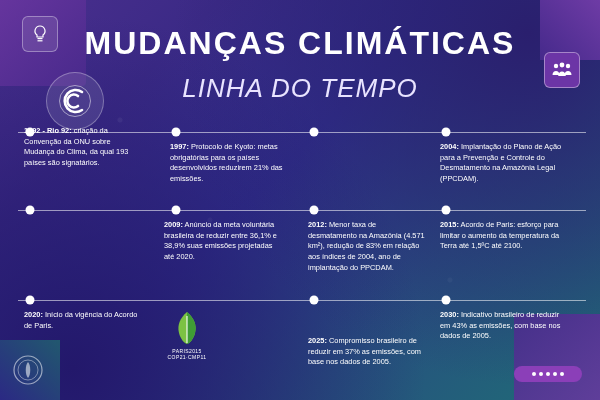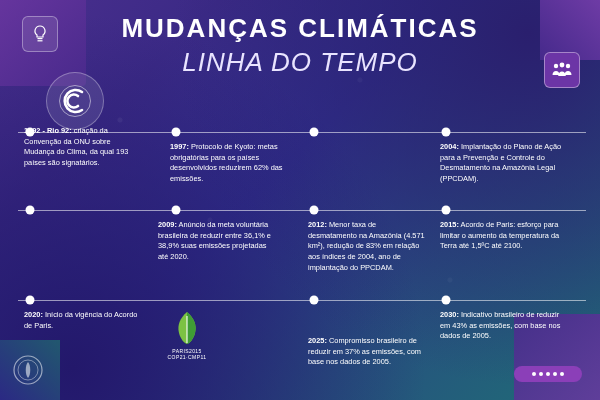--- a/index.html
+++ b/index.html
@@ -38,22 +38,22 @@
       radial-gradient(circle at 20% 30%, rgba(255,255,255,.05) 0 2px, transparent 3px),
       radial-gradient(circle at 35% 55%, rgba(255,255,255,.04) 0 2px, transparent 3px),
       radial-gradient(circle at 60% 20%, rgba(255,255,255,.04) 0 2px, transparent 3px),
       radial-gradient(circle at 75% 70%, rgba(255,255,255,.04) 0 2px, transparent 3px);
     pointer-events:none;
   }
 
   
   .header{position:absolute;left:0;right:0;top:14px;text-align:center;}
   .title{
-    color:#ffffff;font-size:26px;font-weight:bold;letter-spacing:2px;
-    margin:0;line-height:1.1;
+    color:#ffffff;font-size:32px;font-weight:bold;letter-spacing:2px;
+    margin:12px;line-height:1.1;
   }
   .subtitle{
     color:#e9e4ff;font-size:26px;font-style:italic;letter-spacing:1px;
     margin:4px 0 0 0;font-weight:400;
   }
 
   
   .badge{
     position:absolute;border-radius:6px;
     background:rgba(255,255,255,.10);
@@ -163,33 +163,33 @@
   <div class="row r1">
     <span class="tick" style="left:12px;"></span>
     <span class="tick" style="left:158px;"></span>
     <span class="tick" style="left:296px;"></span>
     <span class="tick" style="left:428px;"></span>
   </div>
   <div class="entry" style="left:24px;top:126px;">
     <p><span class="yr">1992 - Rio 92:</span><span> criação da Convenção da ONU sobre Mudança do Clima, da qual 193 países são signatários.</span></p>
   </div>
   <div class="entry" style="left:170px;top:142px;">
-    <p><span class="yr">1997:</span><span> Protocolo de Kyoto: metas obrigatórias para os países desenvolvidos reduzirem 62% das emissões.</span></p>
+    <p><span class="yr">1997:</span><span> Protocolo de Kyoto: metas obrigatórias para os países desenvolvidos reduzirem 21% das emissões.</span></p>
   </div>
   <div class="entry" style="left:440px;top:142px;width:124px;">
     <p><span class="yr">2004:</span><span> Implantação do Plano de Ação para a Prevenção e Controle do Desmatamento na Amazônia Legal (PPCDAM).</span></p>
   </div>
 
   <div class="row r2">
     <span class="tick" style="left:12px;"></span>
     <span class="tick" style="left:158px;"></span>
     <span class="tick" style="left:296px;"></span>
     <span class="tick" style="left:428px;"></span>
   </div>
-  <div class="entry" style="left:158px;top:220px;">
+  <div class="entry" style="left:164px;top:220px;">
     <p><span class="yr">2009:</span><span> Anúncio da meta voluntária brasileira de reduzir entre 36,1% e 38,9% suas emissões projetadas até 2020.</span></p>
   </div>
   <div class="entry" style="left:308px;top:220px;">
     <p><span class="yr">2012:</span><span> Menor taxa de desmatamento na Amazônia (4.571 km²), redução de 83% em relação aos índices de 2004, ano de implantação do PPCDAM.</span></p>
   </div>
   <div class="entry" style="left:440px;top:220px;width:124px;">
     <p><span class="yr">2015:</span><span> Acordo de Paris: esforço para limitar o aumento da temperatura da Terra até 1,5ºC até 2100.</span></p>
   </div>
 
   <div class="row r3">

